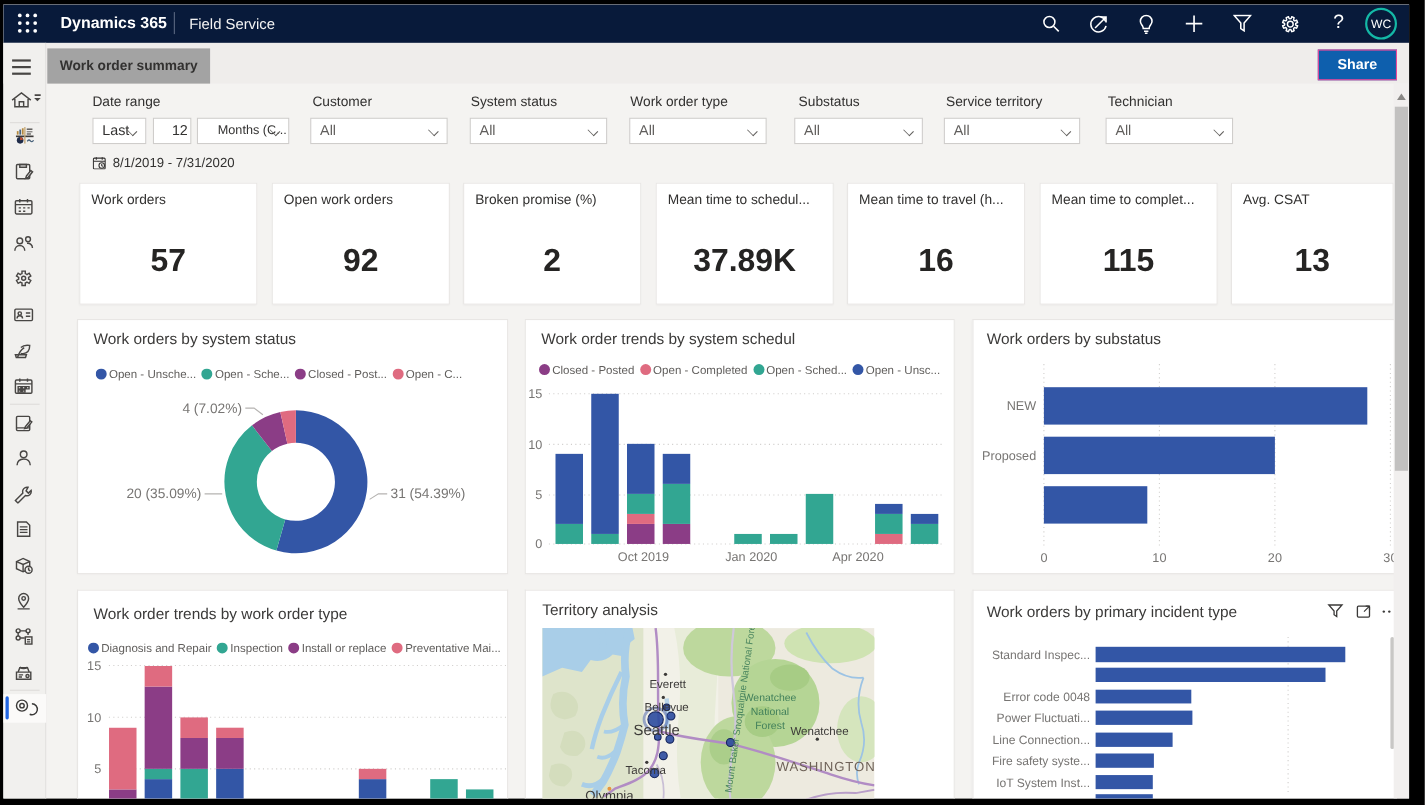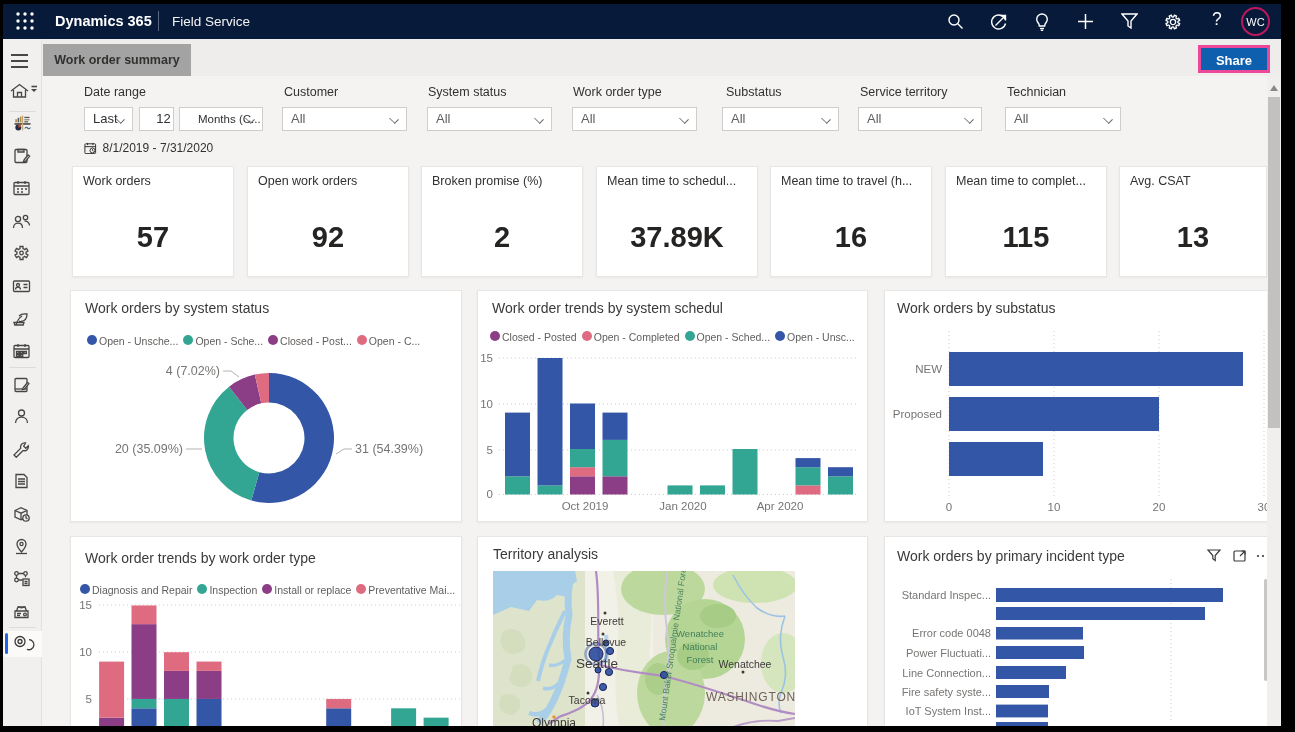--- a/index.html
+++ b/index.html
@@ -5,21 +5,21 @@
 *{margin:0;padding:0;box-sizing:border-box}
 html,body{width:1295px;height:732px;background:#000;overflow:hidden;font-family:"Liberation Sans",sans-serif;}
 .app{position:absolute;left:3px;top:4px;width:1278px;height:722px;background:#f4f3f1;overflow:hidden}
 .navbar{position:absolute;left:0;top:0;width:100%;height:35px;background:#081a3a;color:#fff}
 .nav-title{position:absolute;left:52px;top:9px;font-size:14.5px;font-weight:bold}
 .nav-sub{position:absolute;left:169px;top:10px;font-size:13.5px;color:#f3f3f3}
 .nav-sep{position:absolute;left:155px;top:7px;width:1px;height:20px;background:#5a6881}
 .nav-icons{position:absolute;left:0;top:0;width:100%;height:35px}.nav-icons>*{position:absolute;top:9px}
 .tabbar{position:absolute;left:0;top:35px;width:100%;height:37px;background:#efedeb}
 .tab{position:absolute;left:40px;top:5px;width:148px;height:32px;background:#a3a3a3;font-size:12.5px;font-weight:bold;color:#323130;text-align:center;line-height:32px}
-.share{position:absolute;right:11px;top:6px;width:72px;height:28px;background:#0e5fad;border:3px solid #ec4899;color:#fff;font-size:13px;font-weight:bold;text-align:center;line-height:26px}
+.share{position:absolute;right:11px;top:6px;width:72px;height:28px;background:#0e5fad;border:1px solid #ec4899;color:#fff;font-size:13px;font-weight:bold;text-align:center;line-height:26px}
 .sidebar{position:absolute;left:0;top:35px;width:39px;height:687px;background:#f1f0ee;border-right:1px solid #e3e1df}
 .sidebar .icon{position:absolute;left:0;width:39px;text-align:center;color:#3b3a39}
 .sb-divider{position:absolute;left:6px;width:27px;height:1px;background:#dedcda}
 .sel-box{position:absolute;left:0px;top:592px;width:39px;height:26px;background:#fbfaf9}
 .sel-bar{position:absolute;left:2px;top:594px;width:3px;height:21px;background:#2266e3;border-radius:2px}
 .content{position:absolute;left:0;top:0;width:1278px;height:722px}
 .vscroll{position:absolute;left:1264px;top:72px;width:14px;height:650px;background:#f1efee}
 .vthumb{position:absolute;left:1265px;top:93px;width:12px;height:331px;background:#c2c1c0}
 .varrow{position:absolute;left:1267px;top:81px;width:0;height:0;border-left:4px solid transparent;border-right:4px solid transparent;border-bottom:6px solid #8a8886}
 .flabel{position:absolute;font-size:12.5px;color:#323130}
@@ -75,21 +75,21 @@
           <line x1="1" y1="8.5" x2="16" y2="8.5"></line>
         </svg>
       <svg style="left:1118px" width="17" height="16" viewBox="0 0 17 16" fill="none" stroke="#fff" stroke-width="1.4">
           <path d="M1 1h15l-6 7v7l-3-2v-5z"></path>
         </svg>
       <svg style="left:1161px" width="18" height="18" viewBox="0 0 24 24" fill="none" stroke="#fff" stroke-width="1.8">
           <path d="M12 8.5a3.5 3.5 0 1 0 0 7 3.5 3.5 0 0 0 0-7z"></path>
           <path d="M19.4 13.5a1.6 1.6 0 0 1 0-3l1.4-.5a8 8 0 0 0-1.2-2.8l-1.4.5a1.6 1.6 0 0 1-2.1-2.1l.5-1.4a8 8 0 0 0-2.8-1.2l-.5 1.4a1.6 1.6 0 0 1-3 0l-.5-1.4a8 8 0 0 0-2.8 1.2l.5 1.4A1.6 1.6 0 0 1 5.4 7.7l-1.4-.5a8 8 0 0 0-1.2 2.8l1.4.5a1.6 1.6 0 0 1 0 3l-1.4.5a8 8 0 0 0 1.2 2.8l1.4-.5a1.6 1.6 0 0 1 2.1 2.1l-.5 1.4a8 8 0 0 0 2.8 1.2l.5-1.4a1.6 1.6 0 0 1 3 0l.5 1.4a8 8 0 0 0 2.8-1.2l-.5-1.4a1.6 1.6 0 0 1 2.1-2.1l1.4.5a8 8 0 0 0 1.2-2.8z"></path>
         </svg>
       <div style="left:1209px;top:5px;font-size:17.5px;color:#fff">?</div>
-      <div style="left:1238px;top:3px;width:29px;height:29px;border-radius:50%;border:2px solid #be185d;color:#fff;font-size:11px;display:flex;align-items:center;justify-content:center">WC</div>
+      <div style="left:1238px;top:3px;width:29px;height:29px;border-radius:50%;border:2px solid #14b8a6;color:#fff;font-size:11px;display:flex;align-items:center;justify-content:center">WC</div>
     </div>
   </div>
   <div class="tabbar">
     <div class="tab">Work order summary</div>
     <div class="share">Share</div>
   </div>
   <div class="sidebar">
     <div style="position:absolute;left:8px;top:15px;width:17px">
       <div style="height:2px;background:#484644;margin-bottom:4px"></div>
       <div style="height:2px;background:#484644;margin-bottom:4px"></div>

